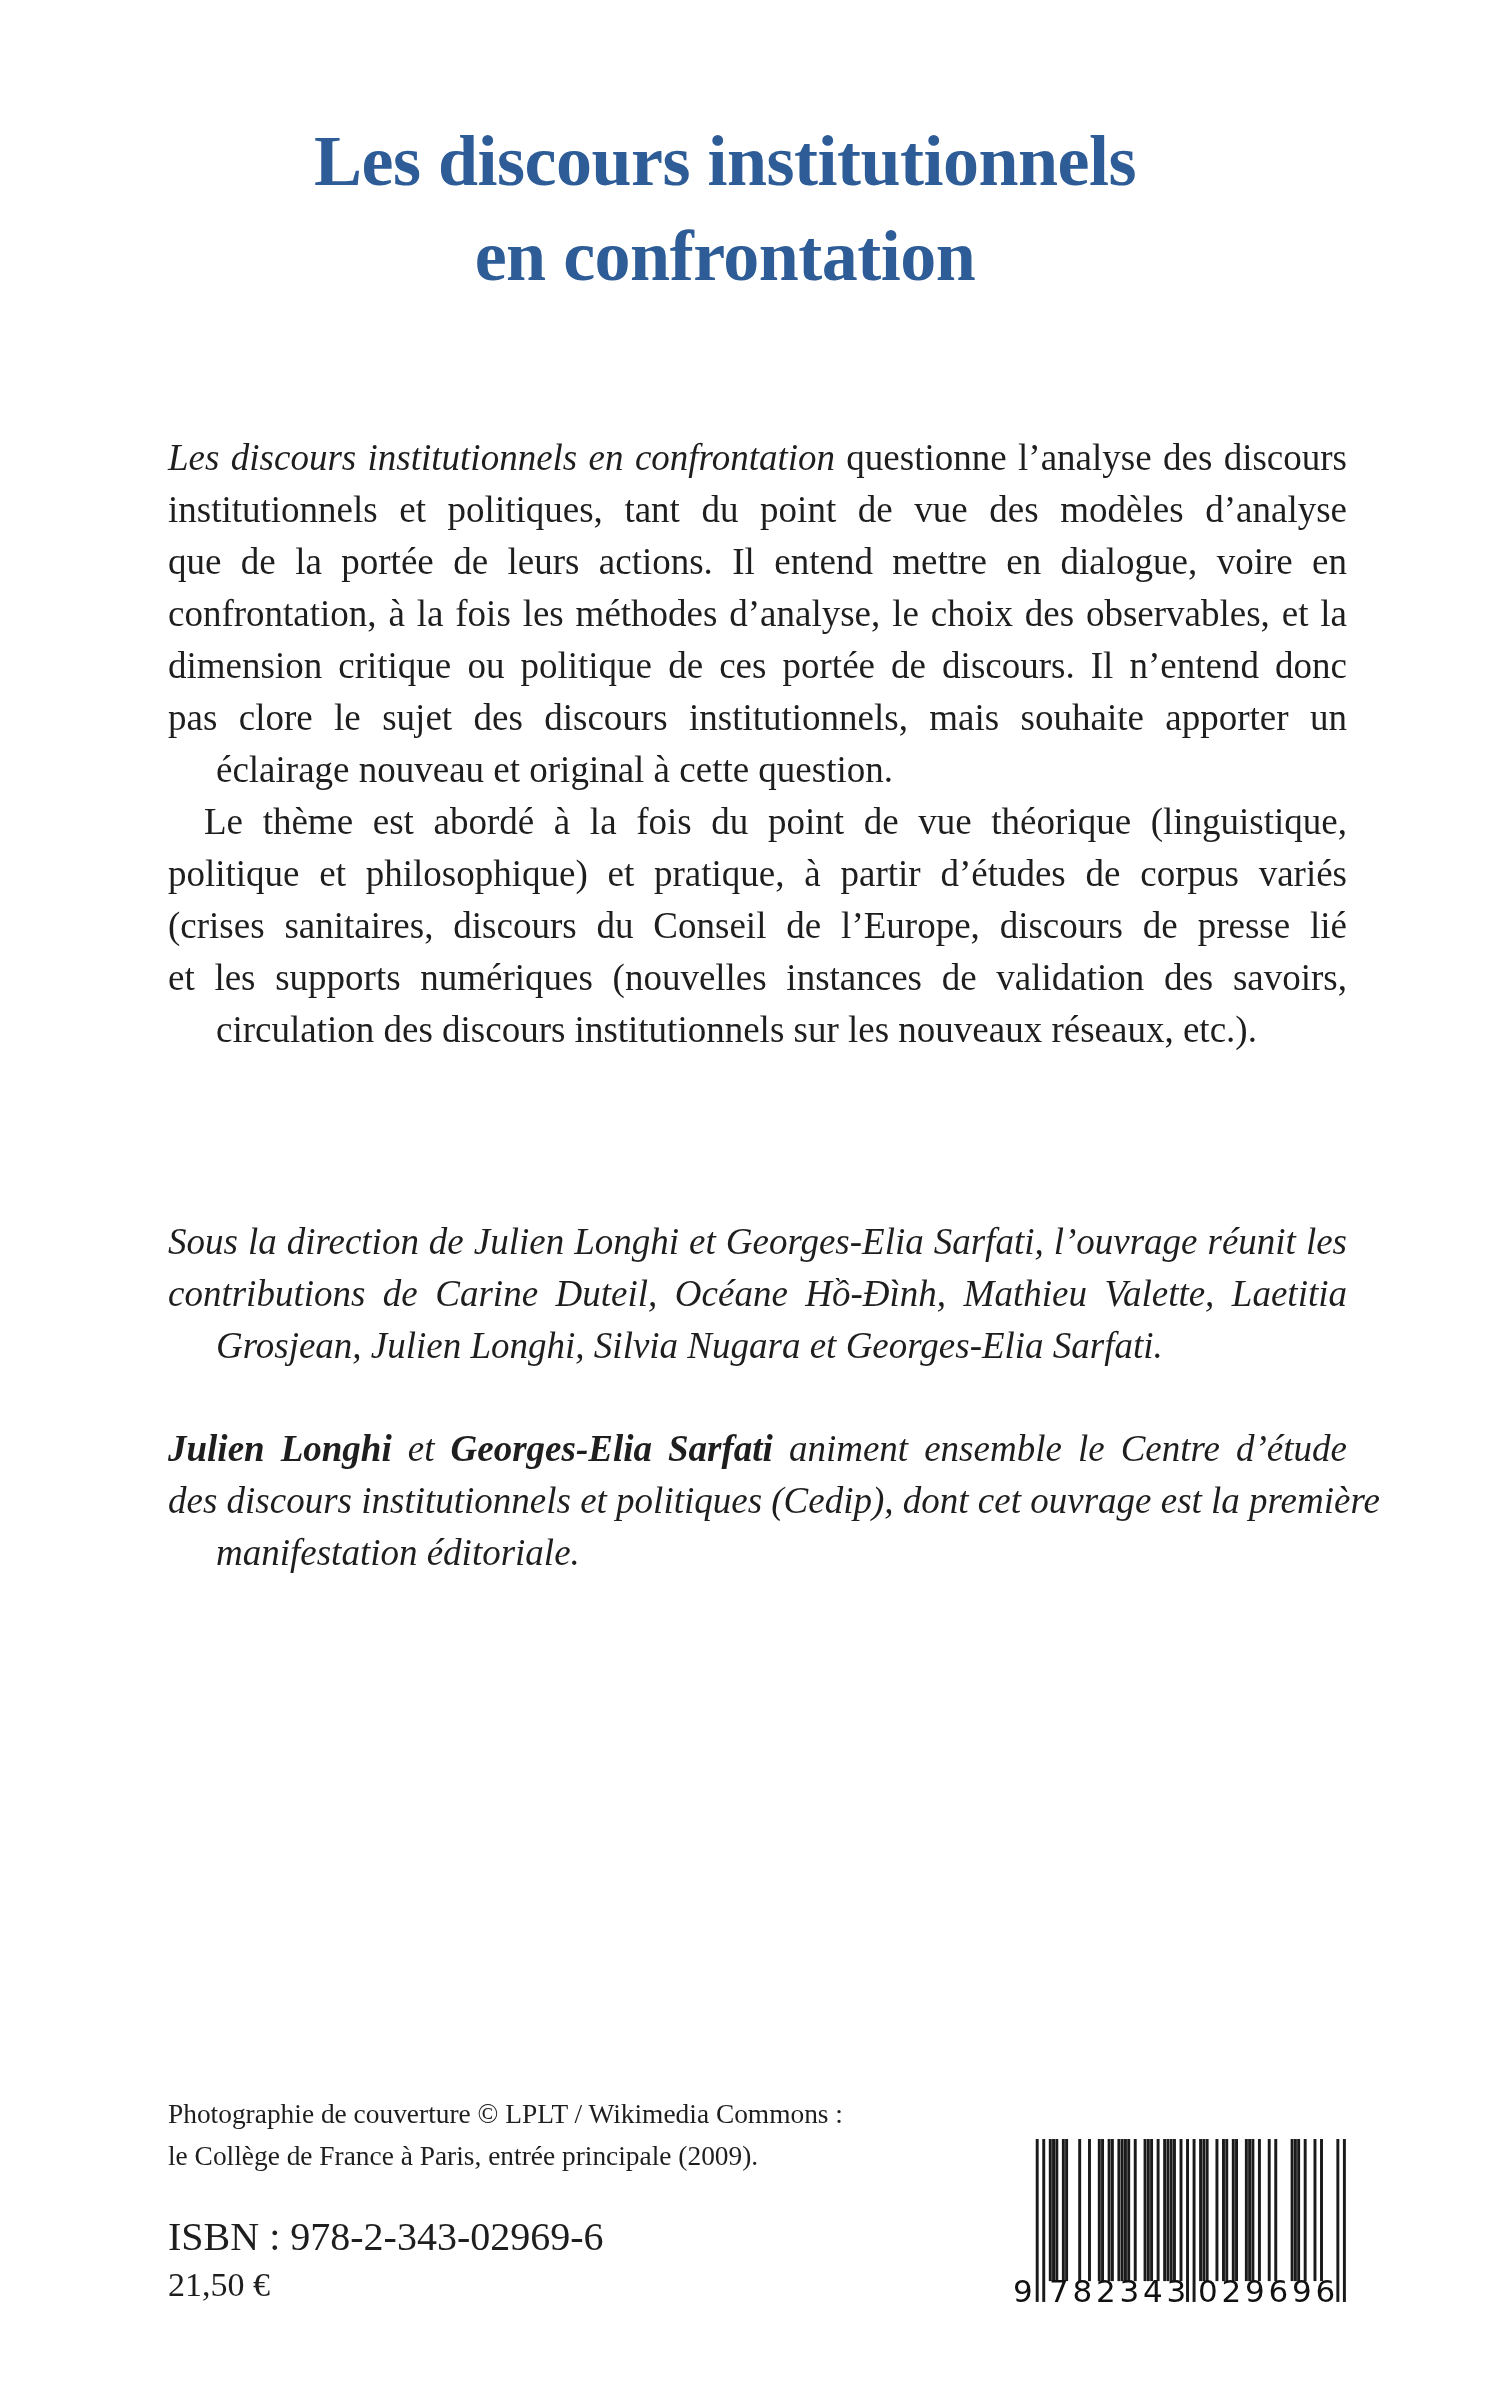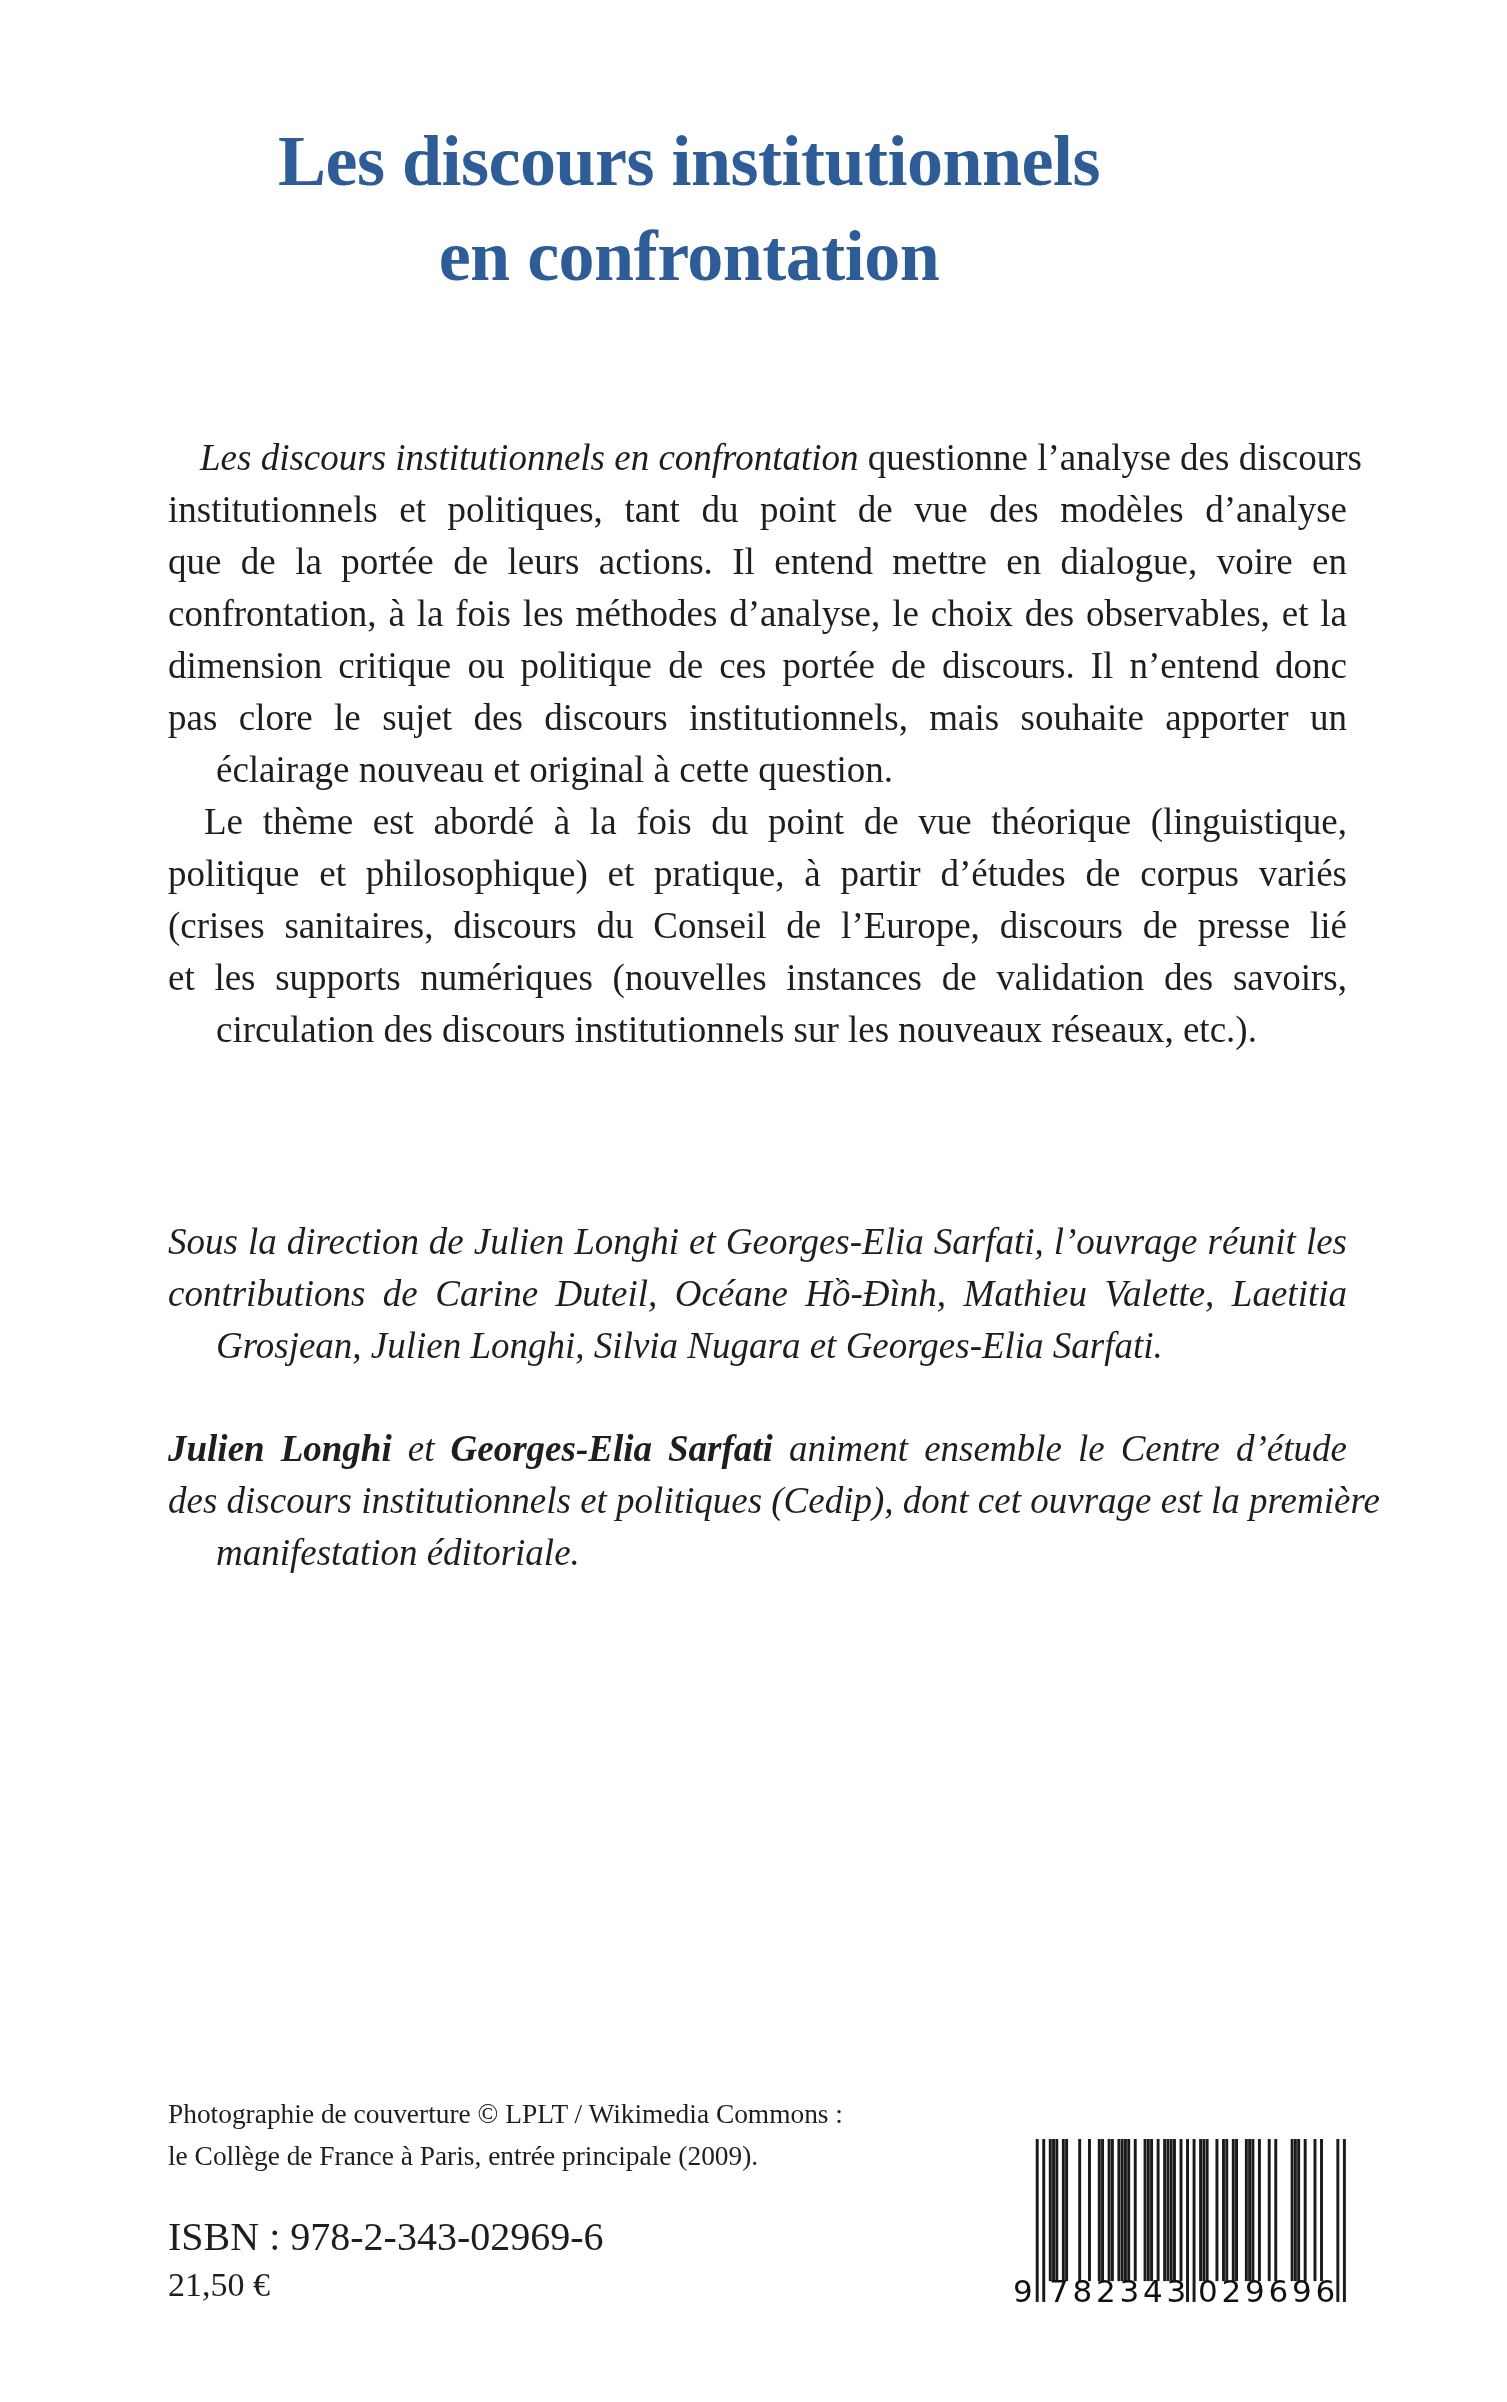--- a/index.html
+++ b/index.html
@@ -1,28 +1,28 @@
 <!DOCTYPE html>
 <html style="font-size:15px"><head>
 <meta charset="utf-8">
 <style>
   html, body { margin: 0; padding: 0; background: #ffffff; }
   body { width: 1508px; height: 2403px; position: relative; overflow: hidden;
          font-family: "Liberation Serif", "DejaVu Serif", serif; color: #1e1e1e; }
   .title { position: absolute; left: 0; width: 1378px; text-align: center;
-           font-weight: bold; font-size: 72px; line-height: 95px; color: #2d5c97; letter-spacing: -0.5px; }
+           font-weight: bold; font-size: 72px; line-height: 95px; color: #2d5c97; letter-spacing: -0.5px; padding-left: 36px; }
   #title-l1 { top: 114px; }
   #title-l2 { top: 209px; }
 
   .block { position: absolute; left: 168px; width: 1179px; font-size: 37px; line-height: 52px;
            text-align: justify; }
   .line { display: block; white-space: nowrap; height: 52px; text-align-last: justify; text-align: justify; }
   .line.last { text-align-last: left; margin-left: 48px; }
   .indent { padding-left: 36px; }
-  .it { font-style: italic; margin-left: 32px; }
+  .it { font-style: italic; }
   .b { font-weight: bold; }
 
   #summary { top: 432px; }
   #contrib { top: 1216px; font-style: italic; }
   #directors { top: 1423px; font-style: italic; }
 
   .small { position: absolute; left: 168px; font-size: 27.4px; line-height: 42px; white-space: nowrap; }
   #credit-1 { top: 2093px; }
   #credit-2 { top: 2135px; }
   #isbn { top: 2216px; font-size: 40px; }

